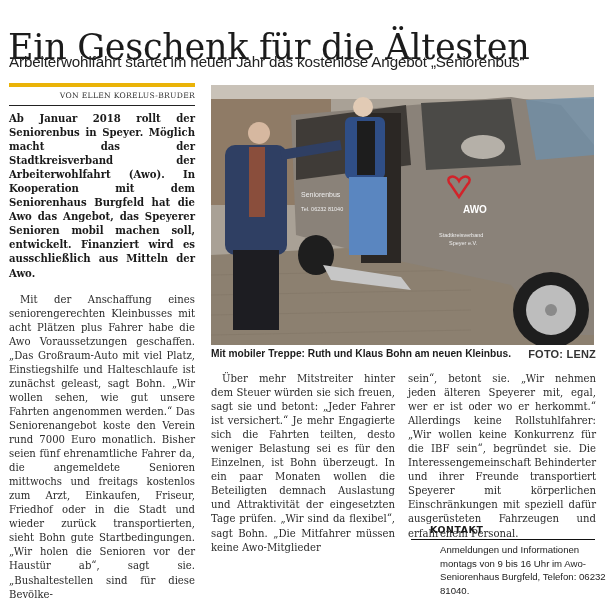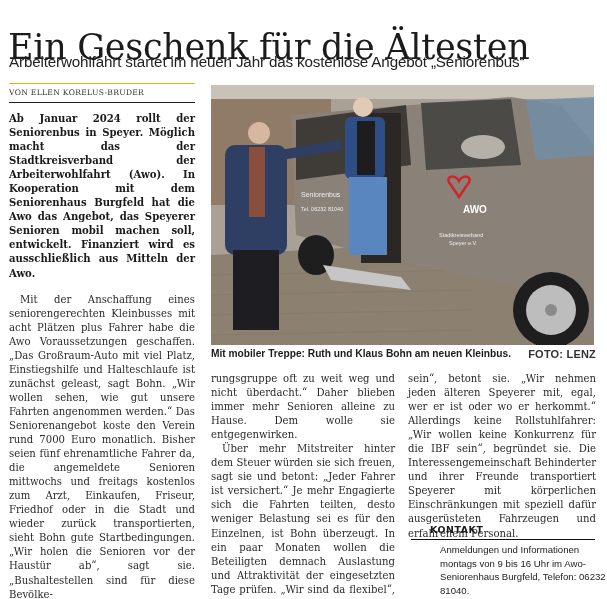--- a/index.html
+++ b/index.html
@@ -14,23 +14,23 @@
     position: absolute; left: 9px; top: 52px; width: 595px;
     font-family: "Liberation Sans", sans-serif; font-size: 15.2px; line-height: 20px;
     color: #222; white-space: nowrap; letter-spacing: -0.15px;
   }
   .col { position: absolute; font-family: "DejaVu Serif", serif; font-size: 10.1px; line-height: 14.05px; text-align: justify; color: #2a2a2a; hyphens: manual; }
   .col p { margin: 0; }
   .col p.indent { text-indent: 11px; }
   #col1 { left: 9px; top: 112px; width: 186px; }
   .byline-box {
     position: absolute; left: 9px; top: 83px; width: 186px; height: 18px;
-    border-top: 1px solid #eab308; border-bottom: 1px solid #222;
+    border-top: 4px solid #eab308; border-bottom: 1px solid #222;
     font-family: "DejaVu Serif", serif; font-size: 7.6px; line-height: 18px;
-    text-align: left; letter-spacing: 0.3px; color: #333;
+    text-align: right; letter-spacing: 0.3px; color: #333;
   }
   .lead { font-weight: bold; font-size: 10.1px; line-height: 14.05px; color: #1a1a1a; margin-bottom: 12px !important; }
   .photo {
     position: absolute; left: 211px; top: 85px; width: 383px; height: 260px;
     background: #a3a3a3; overflow: hidden;
   }
   .photo svg { display: block; }
   .caption {
     position: absolute; left: 211px; top: 347px; width: 385px; height: 14px;
     font-family: "Liberation Sans", sans-serif; font-size: 10.2px; line-height: 14px;
@@ -54,21 +54,21 @@
 </style>
 </head>
 <body>
 
 <h1 class="headline">Ein Geschenk für die Ältesten</h1>
 <div class="subline">Arbeiterwohlfahrt startet im neuen Jahr das kostenlose Angebot „Seniorenbus“</div>
 
 <div class="byline-box">VON ELLEN KORELUS-BRUDER</div>
 
 <div class="col" id="col1">
-  <p class="lead">Ab Januar 2024 rollt der Seniorenbus in Speyer. Möglich macht das der Stadtkreisverband der Arbeiterwohlfahrt (Awo). In Kooperation mit dem Seniorenhaus Burgfeld hat die Awo das Angebot, das Speyerer Senioren mobil machen soll, entwickelt. Finanziert wird es ausschließlich aus Mitteln der Awo.</p>
+  <p class="lead">Ab Januar 2018 rollt der Seniorenbus in Speyer. Möglich macht das der Stadtkreisverband der Arbeiterwohlfahrt (Awo). In Kooperation mit dem Seniorenhaus Burgfeld hat die Awo das Angebot, das Speyerer Senioren mobil machen soll, entwickelt. Finanziert wird es ausschließlich aus Mitteln der Awo.</p>
   <p class="indent">Mit der Anschaffung eines seniorengerechten Kleinbusses mit acht Plätzen plus Fahrer habe die Awo Voraussetzungen geschaffen. „Das Großraum-Auto mit viel Platz, Einstiegshilfe und Halteschlaufe ist zunächst geleast, sagt Bohn. „Wir wollen sehen, wie gut unsere Fahrten angenommen werden.“ Das Seniorenangebot koste den Verein rund 7000 Euro monatlich. Bisher seien fünf ehrenamtliche Fahrer da, die angemeldete Senioren mittwochs und freitags kostenlos zum Arzt, Einkaufen, Friseur, Friedhof oder in die Stadt und wieder zurück transportierten, sieht Bohn gute Startbedingungen. „Wir holen die Senioren vor der Haustür ab“, sagt sie. „Bushaltestellen sind für diese Bevölke-</p>
 </div>
 
 <div class="photo">
   <svg width="383" height="260" viewBox="0 0 383 260" xmlns="http://www.w3.org/2000/svg">
     <rect x="0" y="0" width="383" height="260" fill="#a9a196"></rect>
     <rect x="0" y="0" width="120" height="120" fill="#8f7b66"></rect>
     <rect x="0" y="0" width="383" height="14" fill="#c9c2b8"></rect>
     <polygon points="0,170 383,150 383,260 0,260" fill="#8c8070"></polygon>
     <g stroke="#7a6e5f" stroke-width="0.6" opacity="0.6">
@@ -105,21 +105,20 @@
     <rect x="138" y="92" width="38" height="78" fill="#5a86c0"></rect>
   </svg>
 </div>
 
 <div class="caption">
   <span>Mit mobiler Treppe: Ruth und Klaus Bohn am neuen Kleinbus.</span>
   <span class="credit">FOTO: LENZ</span>
 </div>
 
 <div class="col" id="col2">
-  <p>rungsgruppe oft zu weit weg und nicht überdacht.“ Daher blieben immer mehr Senioren alleine zu Hause. Dem wolle sie entgegenwirken.</p>
   <p class="indent">Über mehr Mitstreiter hinter dem Steuer würden sie sich freuen, sagt sie und betont: „Jeder Fahrer ist versichert.“ Je mehr Engagierte sich die Fahrten teilten, desto weniger Belastung sei es für den Einzelnen, ist Bohn überzeugt. In ein paar Monaten wollen die Beteiligten demnach Auslastung und Attraktivität der eingesetzten Tage prüfen. „Wir sind da flexibel“, sagt Bohn. „Die Mitfahrer müssen keine Awo-Mitglieder</p>
 </div>
 
 <div class="col" id="col3">
   <p>sein“, betont sie. „Wir nehmen jeden älteren Speyerer mit, egal, wer er ist oder wo er herkommt.“ Allerdings keine Rollstuhlfahrer: „Wir wollen keine Konkurrenz für die IBF sein“, begründet sie. Die Interessengemeinschaft Behinderter und ihrer Freunde transportiert Speyerer mit körperlichen Einschränkungen mit speziell dafür ausgerüsteten Fahrzeugen und erfahrenem Personal.</p>
 </div>
 
 <div class="kontakt-head">KONTAKT</div>
 <div class="kontakt-rule"></div>
 <div class="kontakt-body">Anmeldungen und Informationen montags von 9 bis 16 Uhr im Awo-Seniorenhaus Burgfeld, Telefon: 06232 81040.</div>

